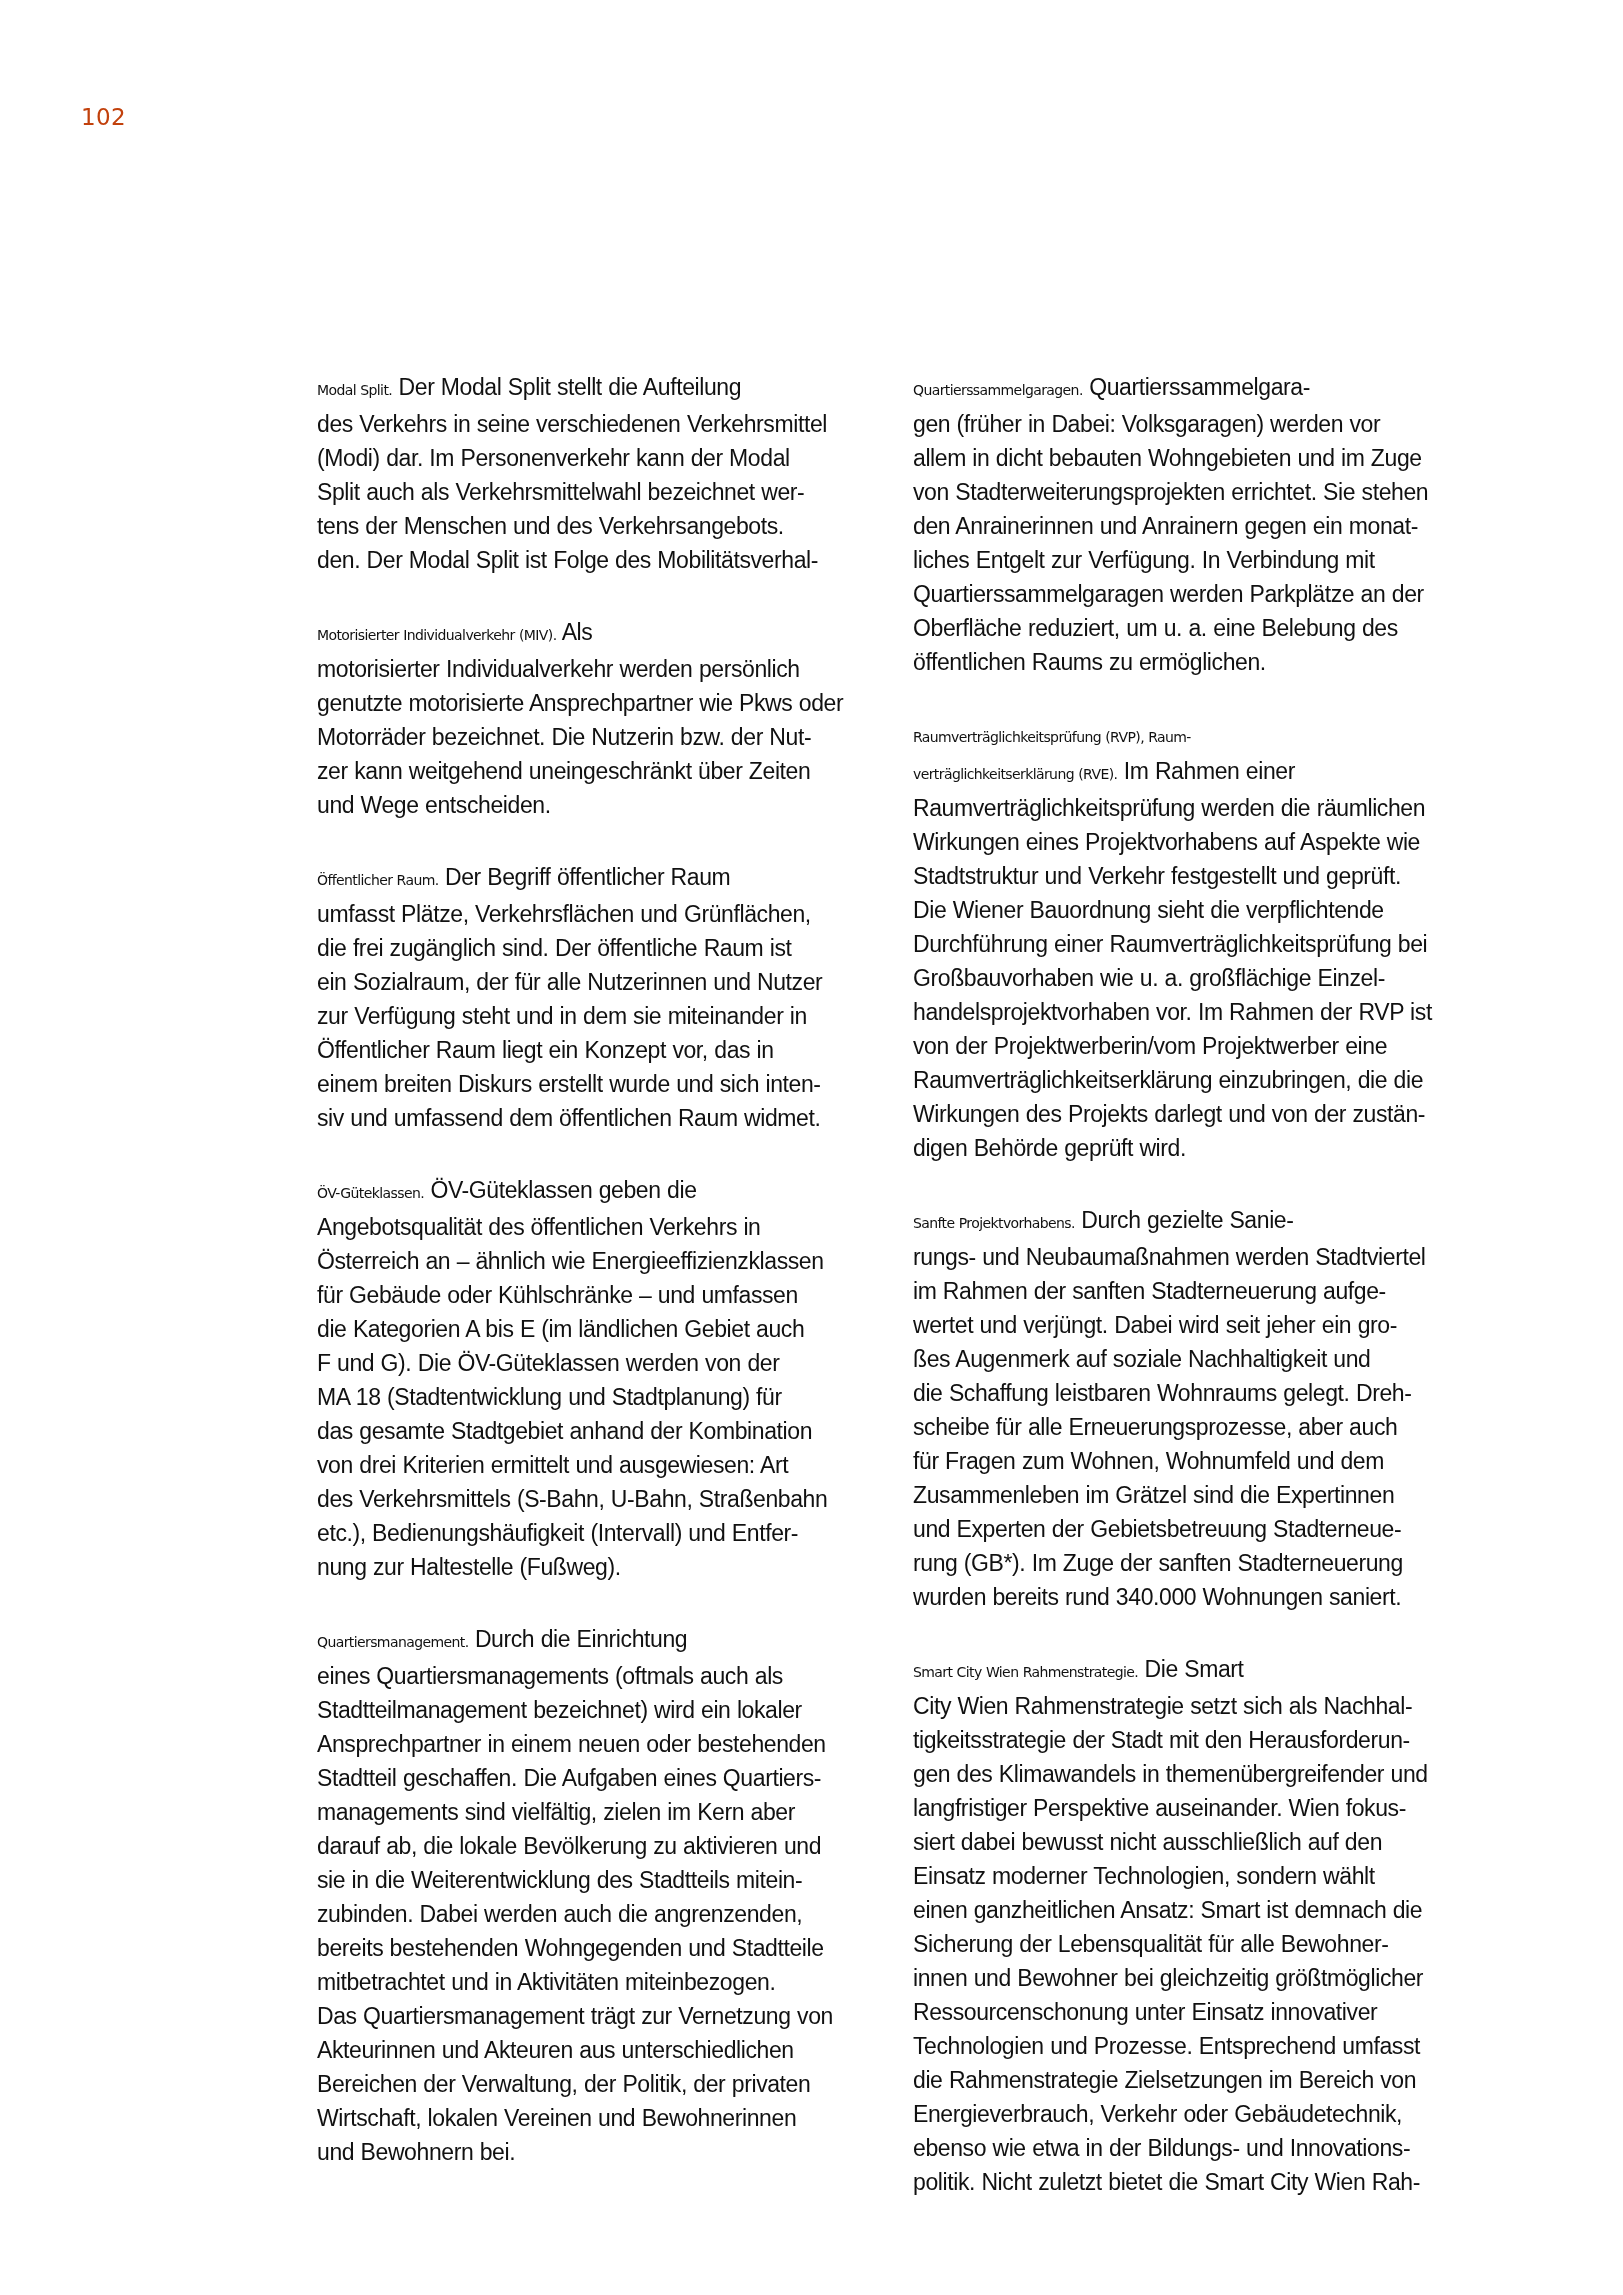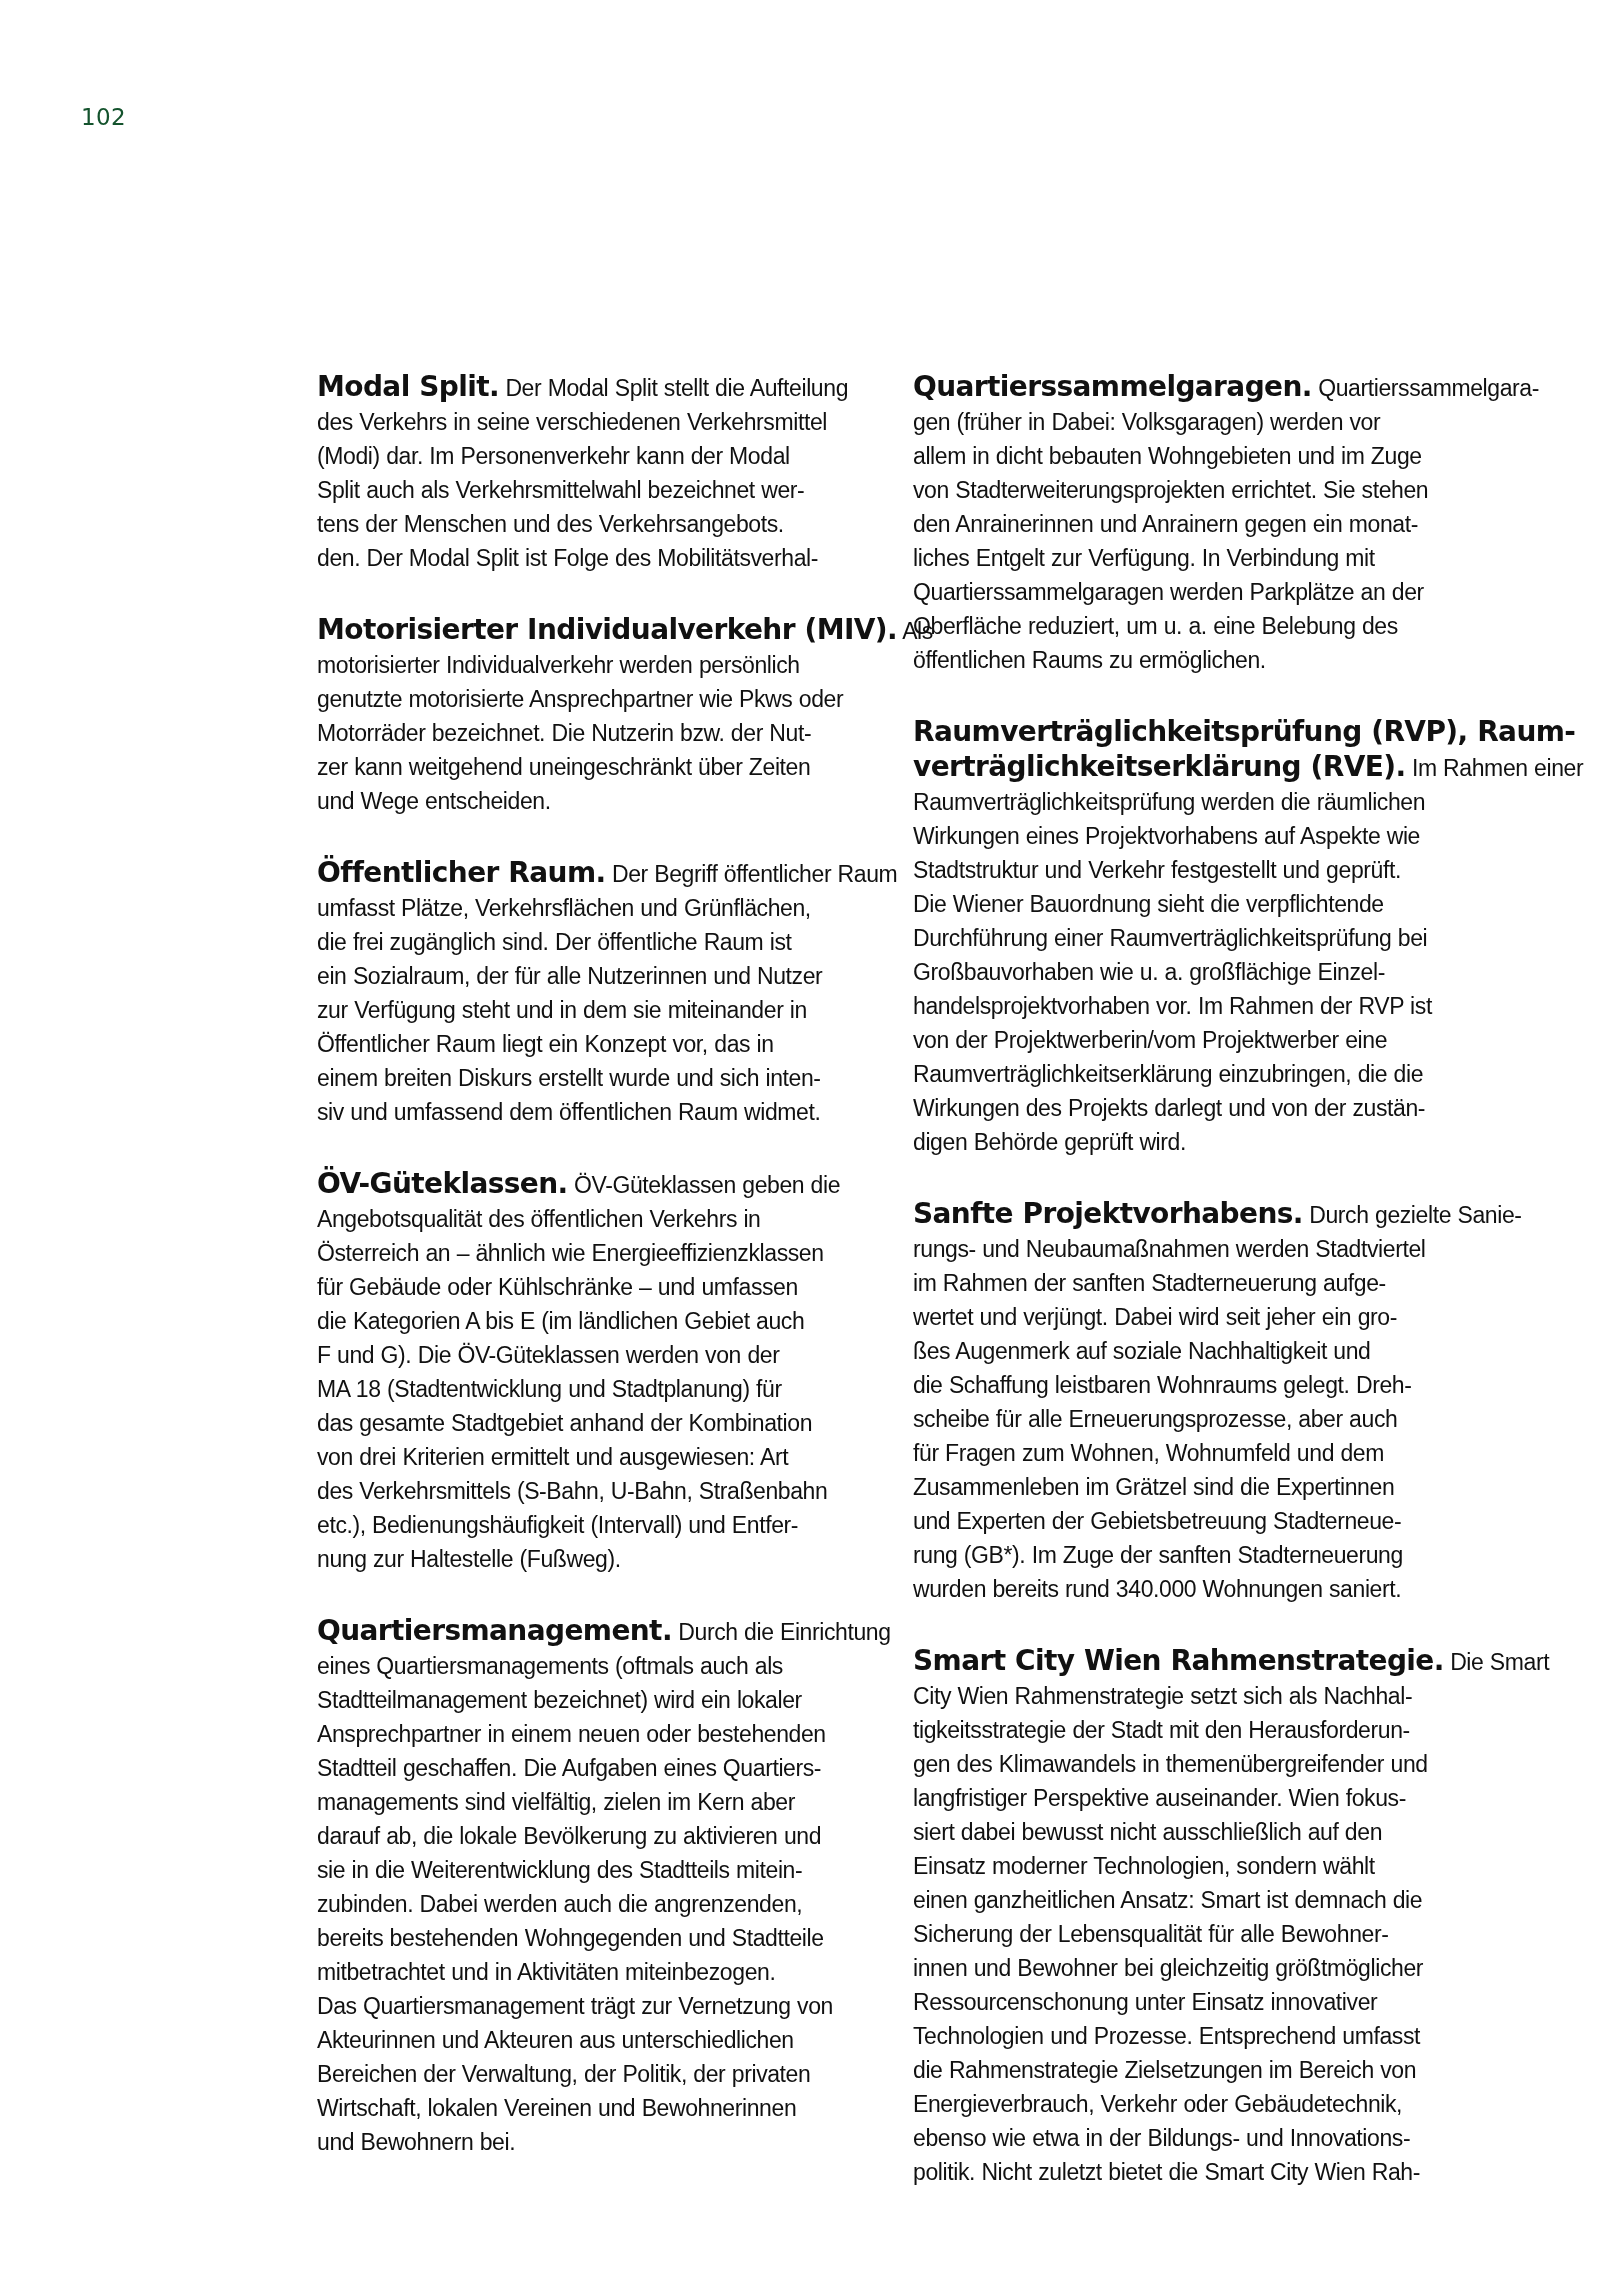--- a/index.html
+++ b/index.html
@@ -1,26 +1,26 @@
 <!DOCTYPE html>
 <html style="font-size:13px"><head>
 <meta charset="utf-8">
 <style>
   html, body { margin: 0; padding: 0; background: #ffffff; }
   body { width: 1623px; height: 2295px; position: relative; overflow: hidden;
          font-family: "Liberation Sans", sans-serif; color: #111111; }
   .page-number { position: absolute; left: 81px; top: 104px; font-size: 23px;
-                 font-family: "DejaVu Sans", sans-serif; color: #14532d; letter-spacing: 0.4px; }
+                 font-family: "DejaVu Sans", sans-serif; color: #c2410c; letter-spacing: 0.4px; }
   .column { position: absolute; top: 370px; width: 584px; }
   .col-left { left: 317px; }
   .col-right { left: 913px; }
   .entry { margin: 0 0 38px 0; }
   .line { display: block; font-size: 23px; line-height: 34px; white-space: nowrap;
           letter-spacing: -0.4px; word-spacing: 0.4px; }
-  .term { font-family: "DejaVu Sans", sans-serif; font-weight: bold; font-size: 28px;
+  .term { font-family: "DejaVu Sans", sans-serif; font-weight: normal; font-size: 14px;
           letter-spacing: -0.6px; }
 </style>
 </head>
 <body>
 
 <div class="page-number">102</div>
 
 <div class="column col-left">
 
   <div class="entry">

